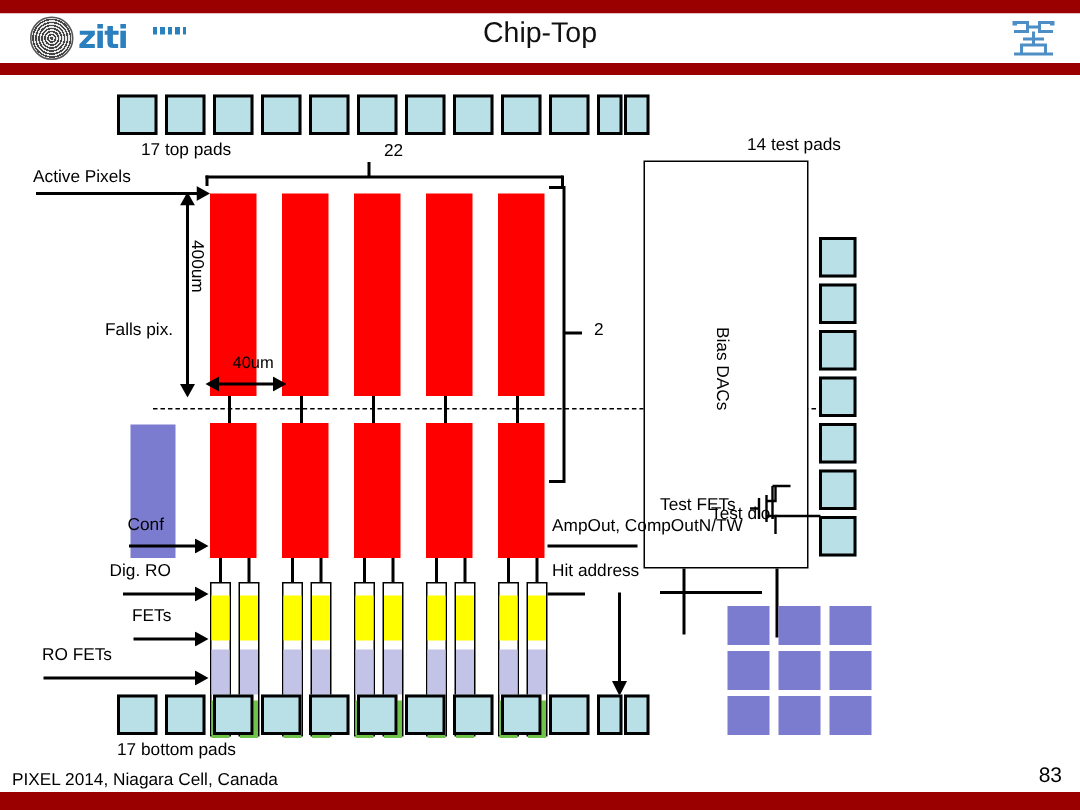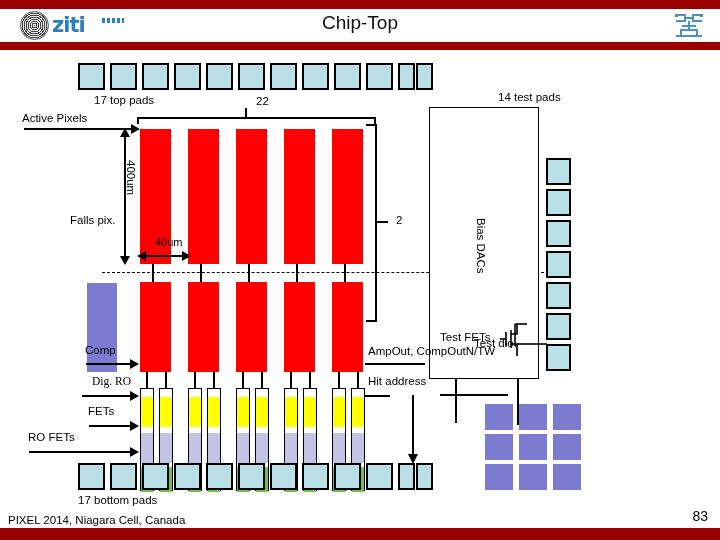--- a/index.html
+++ b/index.html
@@ -249,27 +249,27 @@
   <div class="ln" style="left:165px;top:322px;width:2px;height:16px;"></div>
   <div class="ln" style="left:194px;top:322px;width:2px;height:16px;"></div>
   <div class="ln" style="left:213px;top:322px;width:2px;height:16px;"></div>
   <div class="ln" style="left:242px;top:322px;width:2px;height:16px;"></div>
   <div class="ln" style="left:261px;top:322px;width:2px;height:16px;"></div>
   <div class="ln" style="left:290px;top:322px;width:2px;height:16px;"></div>
   <div class="ln" style="left:309px;top:322px;width:2px;height:16px;"></div>
   <div class="ln" style="left:338px;top:322px;width:2px;height:16px;"></div>
   <div class="ln" style="left:357px;top:322px;width:2px;height:16px;"></div>
 
-  <div class="lbl" style="left:85px;top:294px;">Comp</div>
+  <div class="lbl" style="left:85px;top:294px;">Conf</div>
   <div class="ln" style="left:86px;top:313px;width:49px;height:2px;"></div>
   <svg class="ln" style="left:130px;top:309px;width:10px;height:10px;background:none;">
     <polygon points="0,0 9,5 0,10" fill="#000"></polygon>
   </svg>
 
-  <div class="lbl" style="left:92px;top:325px;font-family:Liberation Serif, serif;">Dig. RO</div>
+  <div class="lbl" style="left:73px;top:325px;">Dig. RO</div>
   <div class="ln" style="left:82px;top:345px;width:53px;height:2px;"></div>
   <svg class="ln" style="left:130px;top:341px;width:10px;height:10px;background:none;">
     <polygon points="0,0 9,5 0,10" fill="#000"></polygon>
   </svg>
 
   <div class="lbl" style="left:88px;top:355px;">FETs</div>
   <div class="ln" style="left:89px;top:375px;width:46px;height:2px;"></div>
   <svg class="ln" style="left:130px;top:371px;width:10px;height:10px;background:none;">
     <polygon points="0,0 9,5 0,10" fill="#000"></polygon>
   </svg>

